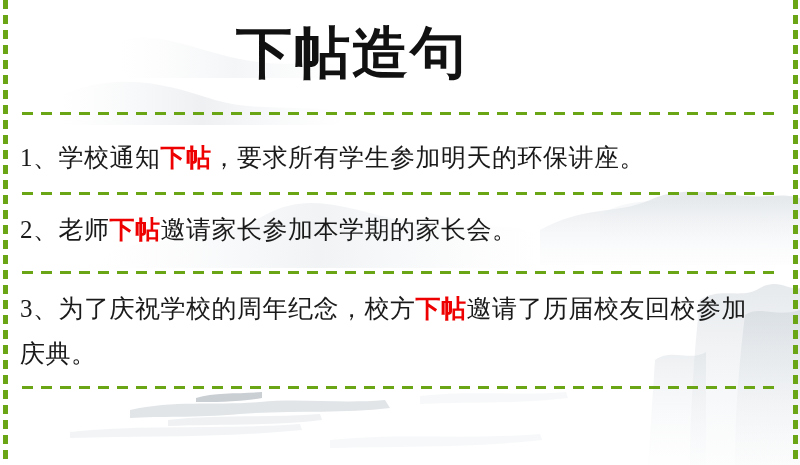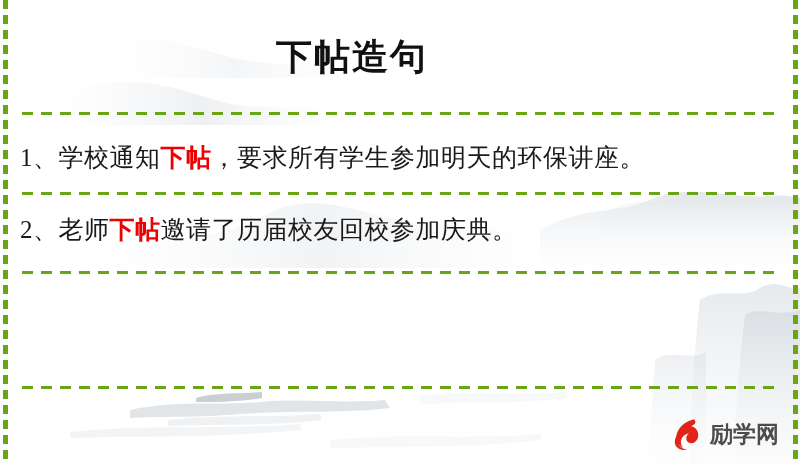--- a/index.html
+++ b/index.html
@@ -66,23 +66,23 @@
   .d4 { top: 386px; }
 
   
   #title {
     position: absolute;
     top: 17px;
     left: 0;
     width: 704px;
     text-align: center;
     z-index: 3;
-    font-family: Liberation Serif, serif;
+    font-family: Liberation Mono, monospace;
     font-weight: bold;
-    font-size: 36px;
+    font-size: 56px;
     line-height: 80px;
     letter-spacing: 2px;
     color: #111111;
     white-space: nowrap;
   }
 
   
   .sentence {
     position: absolute;
     left: 20px;
@@ -185,31 +185,21 @@
   <div class="divider d1"></div>
   <div class="divider d2"></div>
   <div class="divider d3"></div>
   <div class="divider d4"></div>
 
   <div class="sentence s1">
     <span>1、</span><span>学校通知</span><span class="kw">下帖</span><span>，要求所有学生参加明天的环保讲座。</span>
   </div>
 
   <div class="sentence s2">
-    <span>2、</span><span>老师</span><span class="kw">下帖</span><span>邀请了历届校友回校参加庆典。</span>
+    <span>2、</span><span>老师</span><span class="kw">下帖</span><span>邀请家长参加本学期的家长会。</span>
   </div>
 
-
-  <div id="logo">
-    <svg id="logo-mark" viewBox="0 0 40 40" aria-hidden="true">
-      <path d="M27.5,4.5 C20.5,6.2 15.2,9.6 11.8,14.4 C8.1,19.7 7.6,25.8 10.8,30.6
-               C12.1,32.5 13.9,33.9 15.9,34.6 C13.6,31.9 12.9,28.6 14.1,25.5
-               C15.4,22.1 18.4,19.9 22.0,19.3 C19.6,21.4 18.6,24.1 19.6,26.6
-               C20.6,29.1 23.3,30.4 26.0,29.6 C29.6,28.5 32.0,24.9 31.8,20.7
-               C31.6,16.0 28.6,12.5 24.3,11.8 C27.9,10.3 30.6,7.9 27.5,4.5 Z" fill="#e2231a"></path>
-      <path d="M9.0,22.0 C6.4,26.2 6.6,30.9 9.6,34.0 C12.2,36.7 16.4,37.5 20.4,36.1
-               C16.0,36.0 12.6,34.0 11.1,30.7 C9.7,27.7 9.9,24.7 11.6,21.7
-               C10.6,21.5 9.7,21.6 9.0,22.0 Z" fill="#e2231a"></path>
-    </svg>
-    <span id="logo-text">励学网</span>
+  <div class="sentence s3">
+    <span>3、</span><span>为了庆祝学校的周年纪念，校方</span><span class="kw">下帖</span><span>邀请了历届校友回校参加庆典。</span>
   </div>
 
+
 </div>
 
 </body></html>

